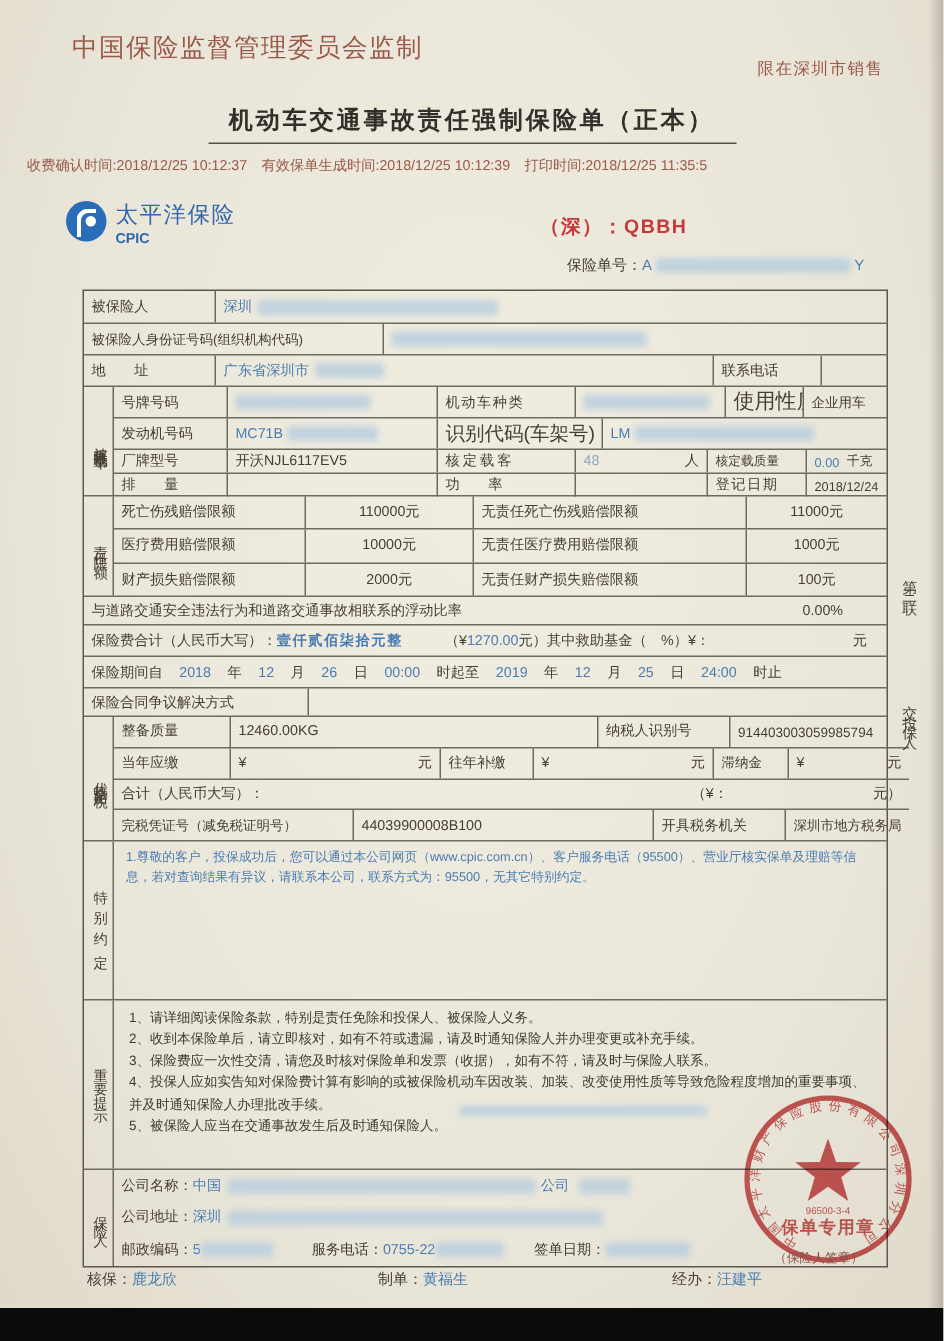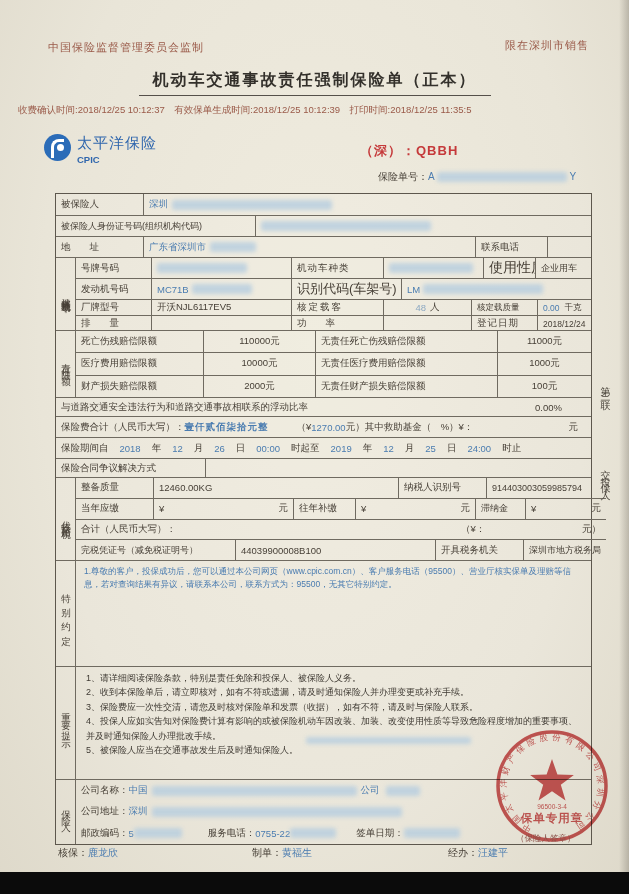--- a/index.html
+++ b/index.html
@@ -23,21 +23,21 @@
   .vrows{flex:1;display:flex;flex-direction:column}
   .vrows .row{flex:1}
   .edge-shade{position:absolute;right:0;top:0;bottom:22px;width:10px;background:linear-gradient(to right, rgba(0,0,0,0), rgba(80,74,64,.28))}
   .blackbar{position:absolute;left:0;bottom:0;width:629px;height:22px;background:#0b0b0b}
   .vtext{writing-mode:vertical-rl;text-orientation:upright;font-size:10px;color:#4a443c;letter-spacing:7px}
   .stamp{mix-blend-mode:multiply}
 </style>
 </head>
 <body>
 
-<div class="abs hdr-red" style="left:48px;top:40px;font-size:11px;letter-spacing:1px">中国保险监督管理委员会监制</div>
+<div class="abs hdr-red" style="left:48px;top:20px;font-size:17px;letter-spacing:1px">中国保险监督管理委员会监制</div>
 <div class="abs hdr-red" style="right:40px;top:38px;font-size:11px;letter-spacing:1px">限在深圳市销售</div>
 
 <div class="abs" style="left:0;top:70px;width:629px;text-align:center">
   <span style="display:inline-block;font-size:16px;font-weight:bold;color:#33302b;letter-spacing:2px;
                border-bottom:1px solid #55504a;padding:0 14px 4px">机动车交通事故责任强制保险单（正本）</span>
 </div>
 
 <div class="abs hdr-red" style="left:18px;top:104px;width:640px;font-size:9.5px;white-space:nowrap">收费确认时间:2018/12/25 10:12:37　有效保单生成时间:2018/12/25 10:12:39　打印时间:2018/12/25 11:35:5</div>
 
 <div class="abs" style="left:44px;top:134px;display:flex;align-items:flex-start">
@@ -110,21 +110,21 @@
         <div class="cell br" style="width:110px;font-size:13px">识别代码(车架号)</div>
         <div class="cell" style="flex:1">
           <span class="bv">LM</span>
             <span class="redact" style="width:120px;margin-left:3px"></span>
         </div>
       </div>
       <div class="row">
         <div class="cell br" style="width:76px">厂牌型号</div>
         <div class="cell br bv" style="width:140px">开沃NJL6117EV5</div>
         <div class="cell br" style="width:92px;letter-spacing:2px">核定载客</div>
-        <div class="cell br" style="width:88px;justify-content:center">
+        <div class="cell br" style="width:88px;justify-content:space-between">
           <span class="bv" style="opacity:.6">48</span>
             <span style="margin-left:4px">人</span>
         </div>
         <div class="cell br" style="width:66px;font-size:8.5px">核定载质量</div>
         <div class="cell" style="flex:1;font-size:8.5px">
           <span class="bv">0.00</span>
             <span style="margin-left:5px">千克</span>
         </div>
       </div>
       <div class="row">

